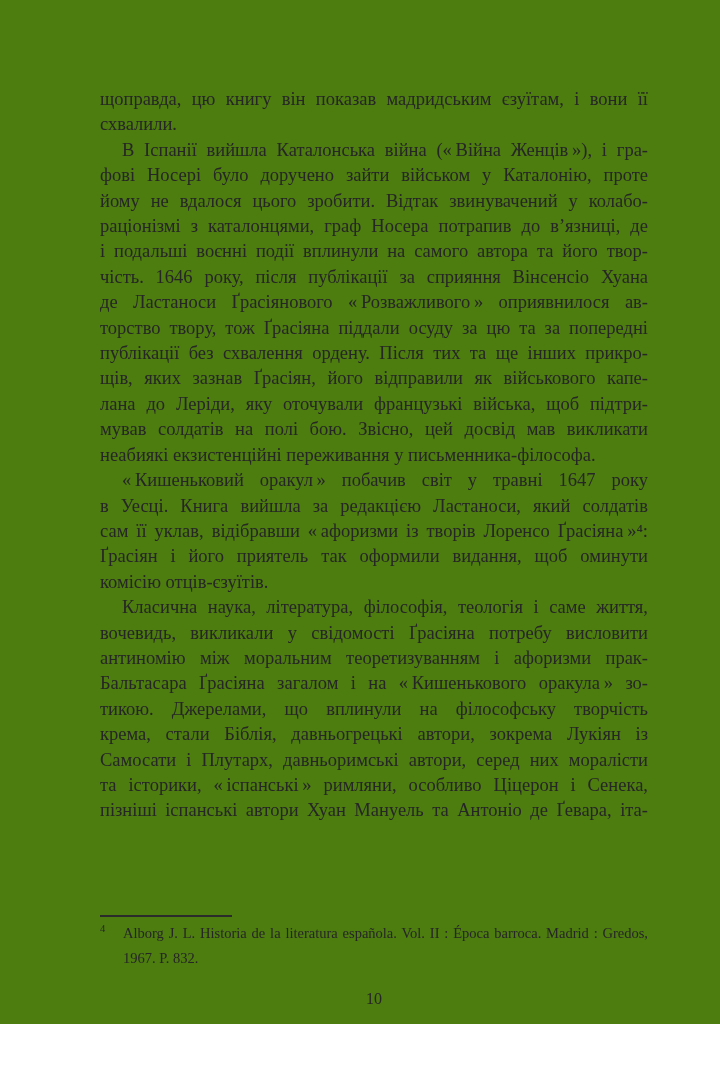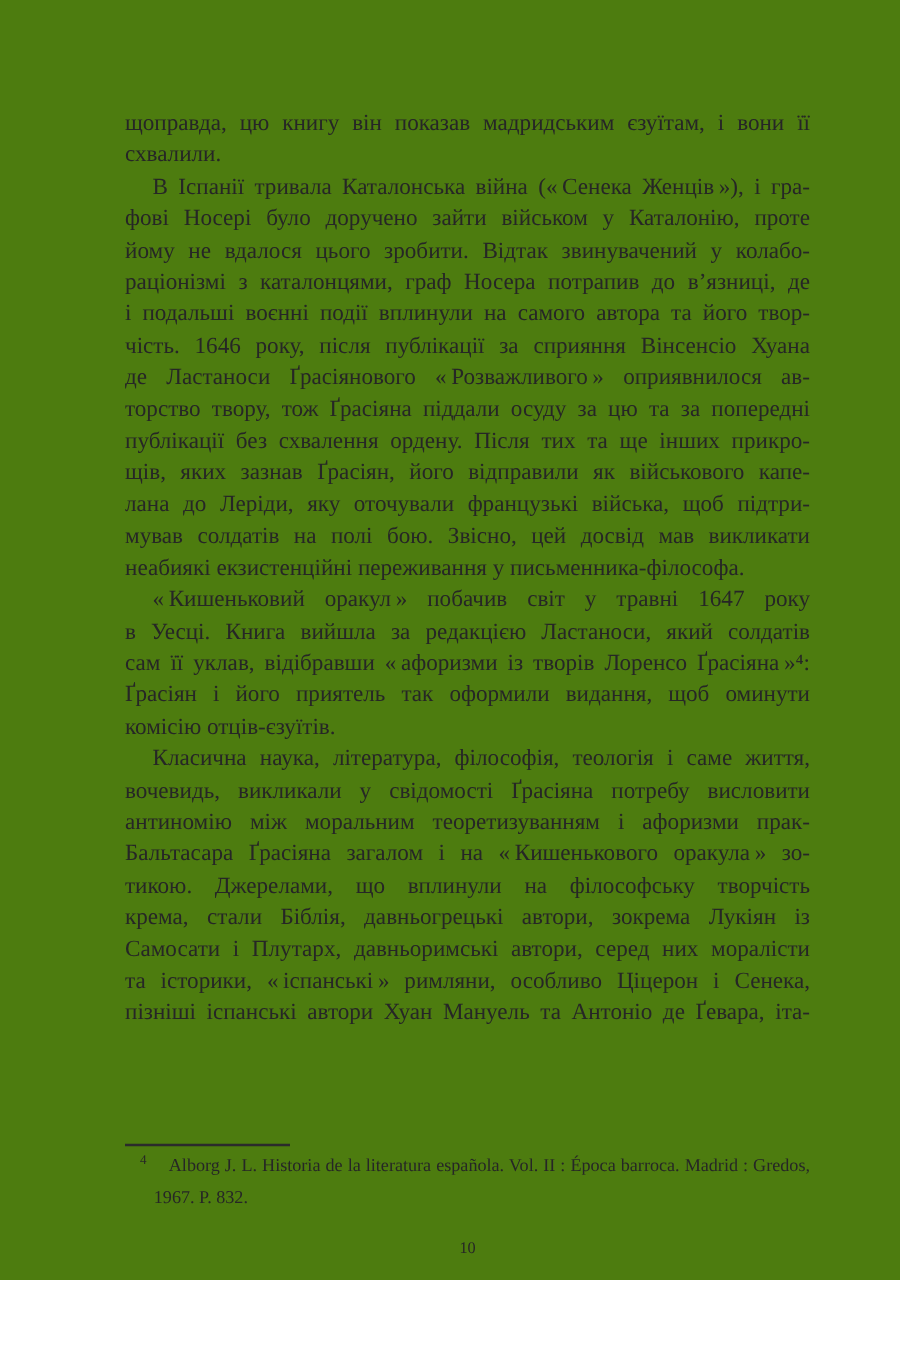--- a/index.html
+++ b/index.html
@@ -46,51 +46,51 @@
     top: 921px;
     width: 548px;
     font-size: 14.5px;
     line-height: 25px;
   }
   .fn-line {
     padding-left: 23px;
     text-align: justify;
     text-align-last: justify;
   }
-  .fn-line.fn-first { padding-left: 0; margin-left: 12px; }
+  .fn-line.fn-first { padding-left: 0; }
   .fn-line.fn-last { text-align-last: left; }
   .fn-marker {
     display: inline-block;
     width: 23px;
     font-size: 10.5px;
     vertical-align: 6px;
     line-height: 0;
   }
   .page-number {
     position: absolute;
     left: 100px;
     top: 990px;
     width: 548px;
     text-align: center;
-    font-size: 13px;
+    font-size: 16px;
     color: #262626;
   }
 </style>
 </head>
 <body>
 
 <div class="page">
 
   <main class="text-block" id="text-block">
       <div class="para">
         <div class="line">щоправда, цю книгу він показав мадридським єзуїтам, і вони її</div>
         <div class="line para-end">схвалили.</div>
       </div>
       <div class="para">
-        <div class="line indent">В Іспанії тривала Каталонська війна (« Сенека Женців »), і гра-</div>
+        <div class="line indent">В Іспанії вийшла Каталонська війна (« Війна Женців »), і гра-</div>
         <div class="line">фові Носері було доручено зайти військом у Каталонію, проте</div>
         <div class="line">йому не вдалося цього зробити. Відтак звинувачений у колабо-</div>
         <div class="line">раціонізмі з каталонцями, граф Носера потрапив до в’язниці, де</div>
         <div class="line">і подальші воєнні події вплинули на самого автора та його твор-</div>
         <div class="line">чість. 1646 року, після публікації за сприяння Вінсенсіо Хуана</div>
         <div class="line">де Ластаноси Ґрасіянового « Розважливого » оприявнилося ав-</div>
         <div class="line">торство твору, тож Ґрасіяна піддали осуду за цю та за попередні</div>
         <div class="line">публікації без схвалення ордену. Після тих та ще інших прикро-</div>
         <div class="line">щів, яких зазнав Ґрасіян, його відправили як військового капе-</div>
         <div class="line">лана до Леріди, яку оточували французькі війська, щоб підтри-</div>

